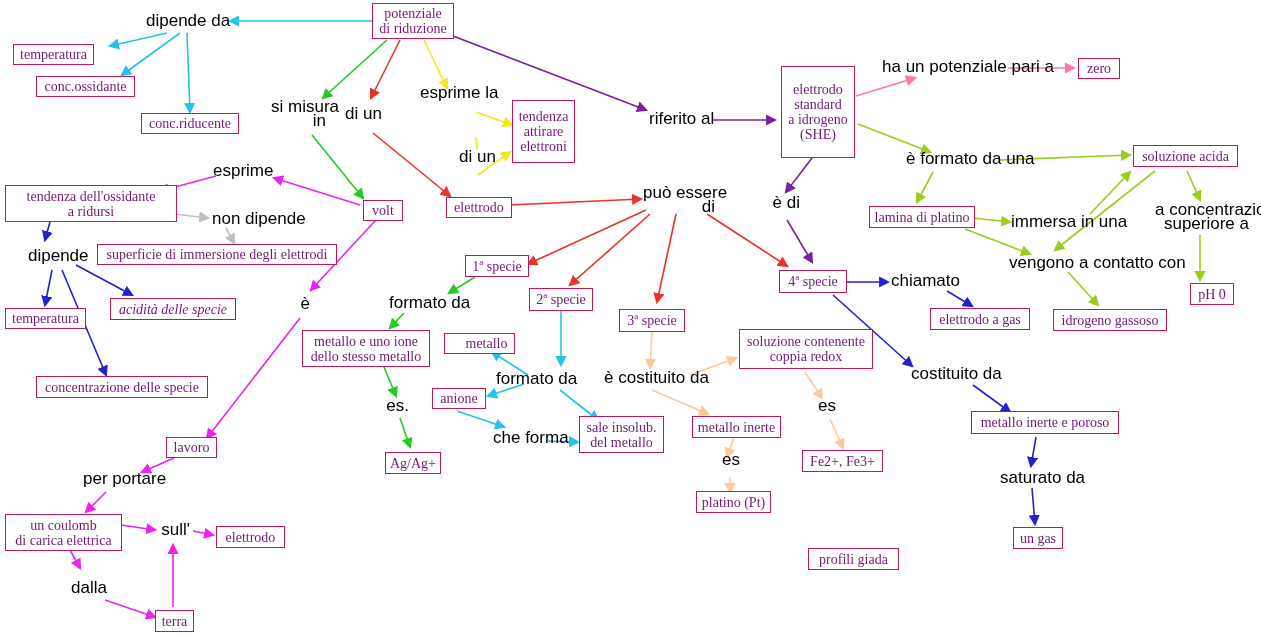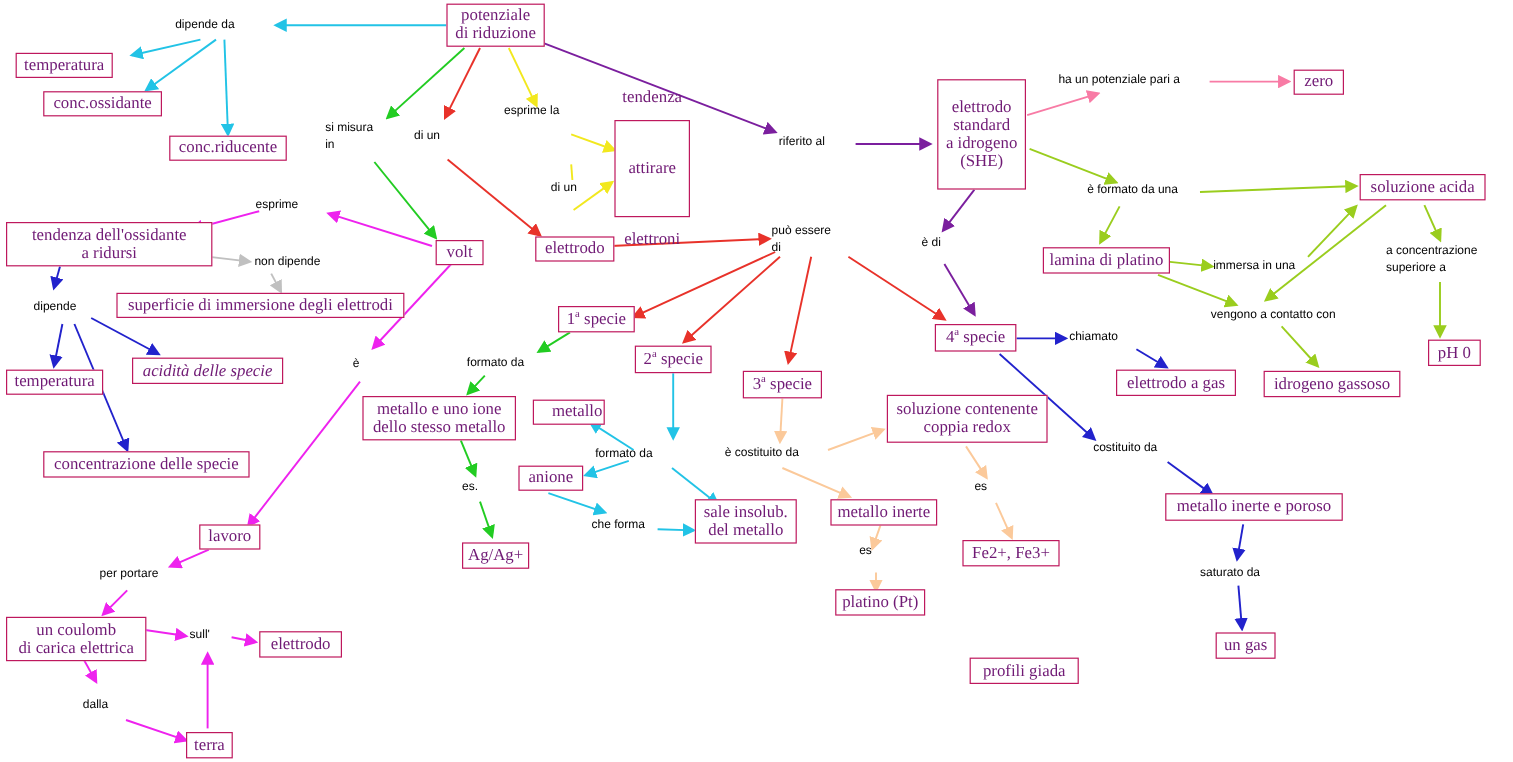--- a/index.html
+++ b/index.html
@@ -37,24 +37,24 @@
     flex-direction: column;
     align-items: center;
     justify-content: center;
     padding: 2px 5px;
     white-space: nowrap;
   }
   .node .ln { display: block; }
   .linklabel {
     position: absolute;
     font-family: "Liberation Sans", sans-serif;
-    font-size: 10px;
+    font-size: 17px;
     line-height: 14px;
     color: #000000;
-    text-align: left;
+    text-align: right;
     white-space: nowrap;
     background: transparent;
   }
   .linklabel .ln { display: block; }
   sup.sp {
     font-size: 9px;
     vertical-align: super;
     line-height: 0;
   }
 </style>
@@ -216,21 +216,21 @@
   </div>
   <div class="node" style="left:5px;top:308px;width:81px;height:21px;">
     <span class="ln">temperatura</span>
   </div>
   <div class="node" style="left:36px;top:376px;width:172px;height:22px;">
     <span class="ln">concentrazione delle specie</span>
   </div>
   <div class="node" style="left:363px;top:200px;width:40px;height:21px;">
     <span class="ln">volt</span>
   </div>
-  <div class="node" style="left:512px;top:100px;width:63px;height:81px;gap:44px;">
+  <div class="node" style="left:512px;top:100px;width:63px;height:63px;">
     <span class="ln">tendenza</span>
     <span class="ln">attirare</span>
     <span class="ln">elettroni</span>
   </div>
   <div class="node" style="left:446px;top:197px;width:66px;height:21px;">
     <span class="ln">elettrodo</span>
   </div>
   <div class="node" style="left:781px;top:66px;width:74px;height:92px;">
     <span class="ln">elettrodo</span>
     <span class="ln">standard</span>
@@ -264,21 +264,21 @@
   <div class="node" style="left:779px;top:270px;width:68px;height:23px;">
     <span class="ln">4<sup class="sp">a</sup>&nbsp;specie</span>
   </div>
   <div class="node" style="left:930px;top:308px;width:100px;height:22px;">
     <span class="ln">elettrodo a gas</span>
   </div>
   <div class="node" style="left:302px;top:330px;width:128px;height:37px;">
     <span class="ln">metallo e uno ione</span>
     <span class="ln">dello stesso metallo</span>
   </div>
-  <div class="node" style="left:444px;top:333px;width:60px;height:21px;padding-left:19px;">
+  <div class="node" style="left:444px;top:333px;width:71px;height:21px;padding-left:19px;">
     <span class="ln">metallo</span>
   </div>
   <div class="node" style="left:432px;top:388px;width:54px;height:21px;">
     <span class="ln">anione</span>
   </div>
   <div class="node" style="left:385px;top:452px;width:56px;height:22px;">
     <span class="ln">Ag/Ag+</span>
   </div>
   <div class="node" style="left:579px;top:416px;width:85px;height:37px;">
     <span class="ln">sale insolub.</span>

